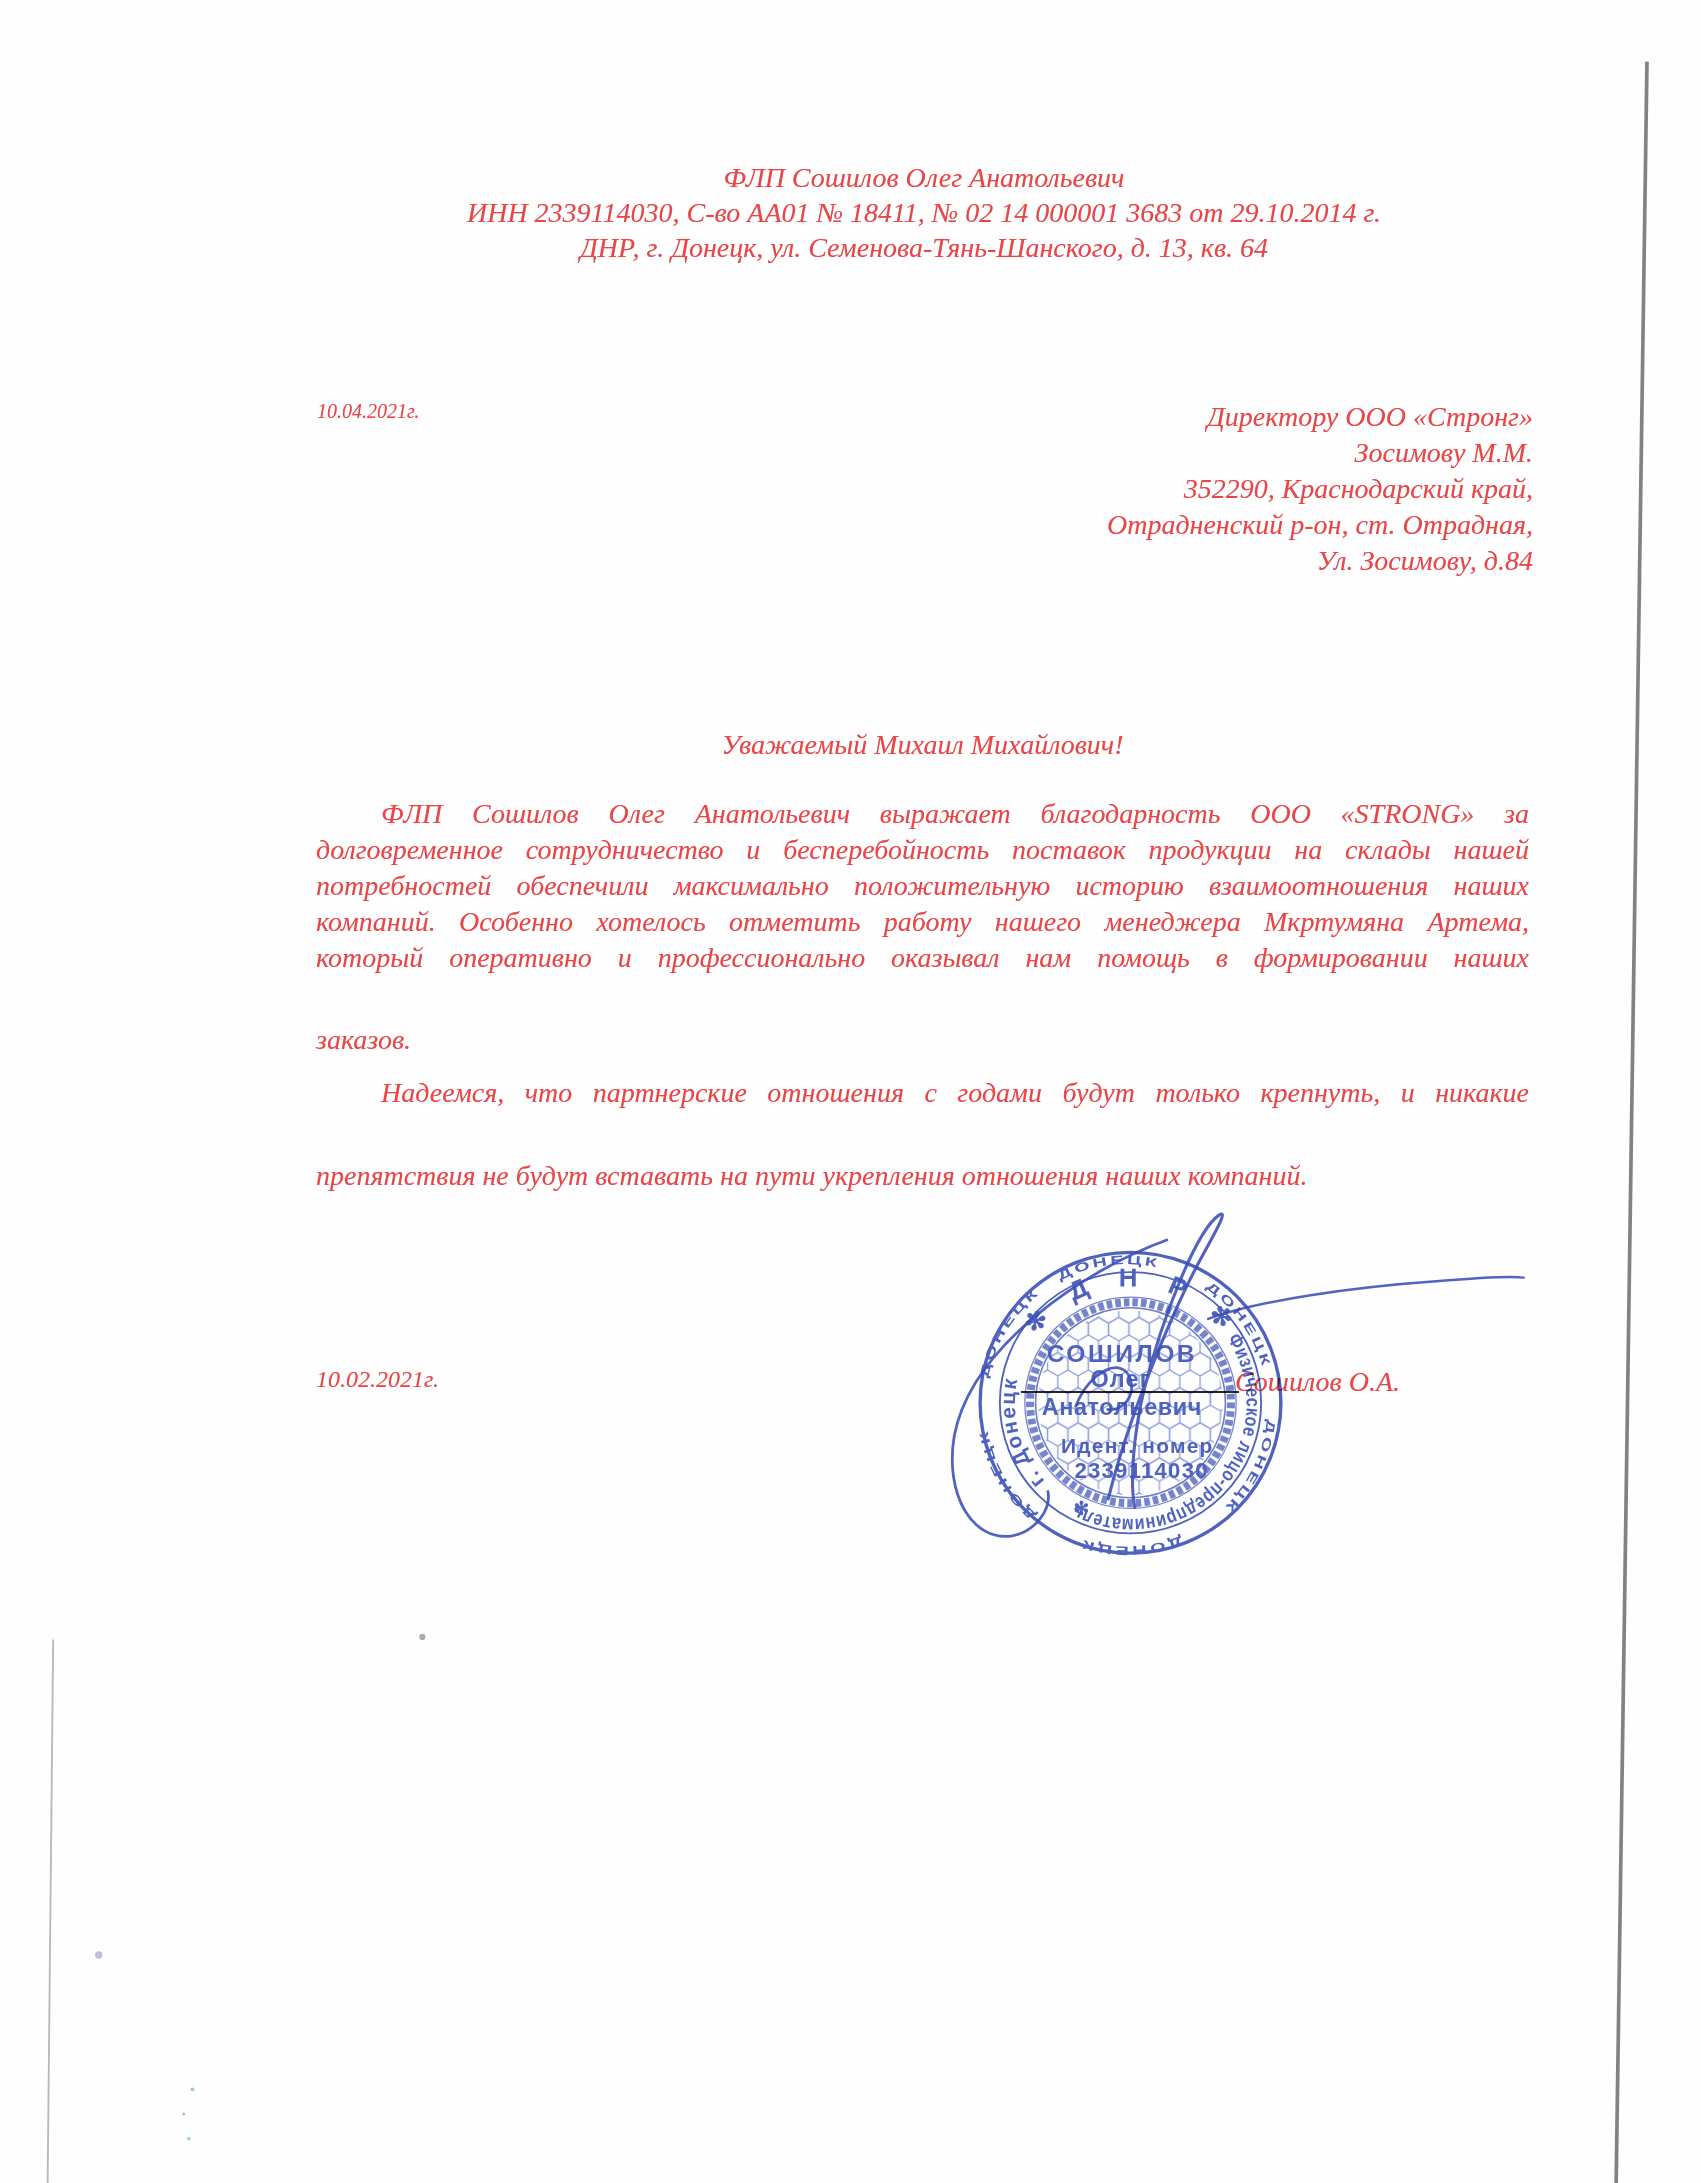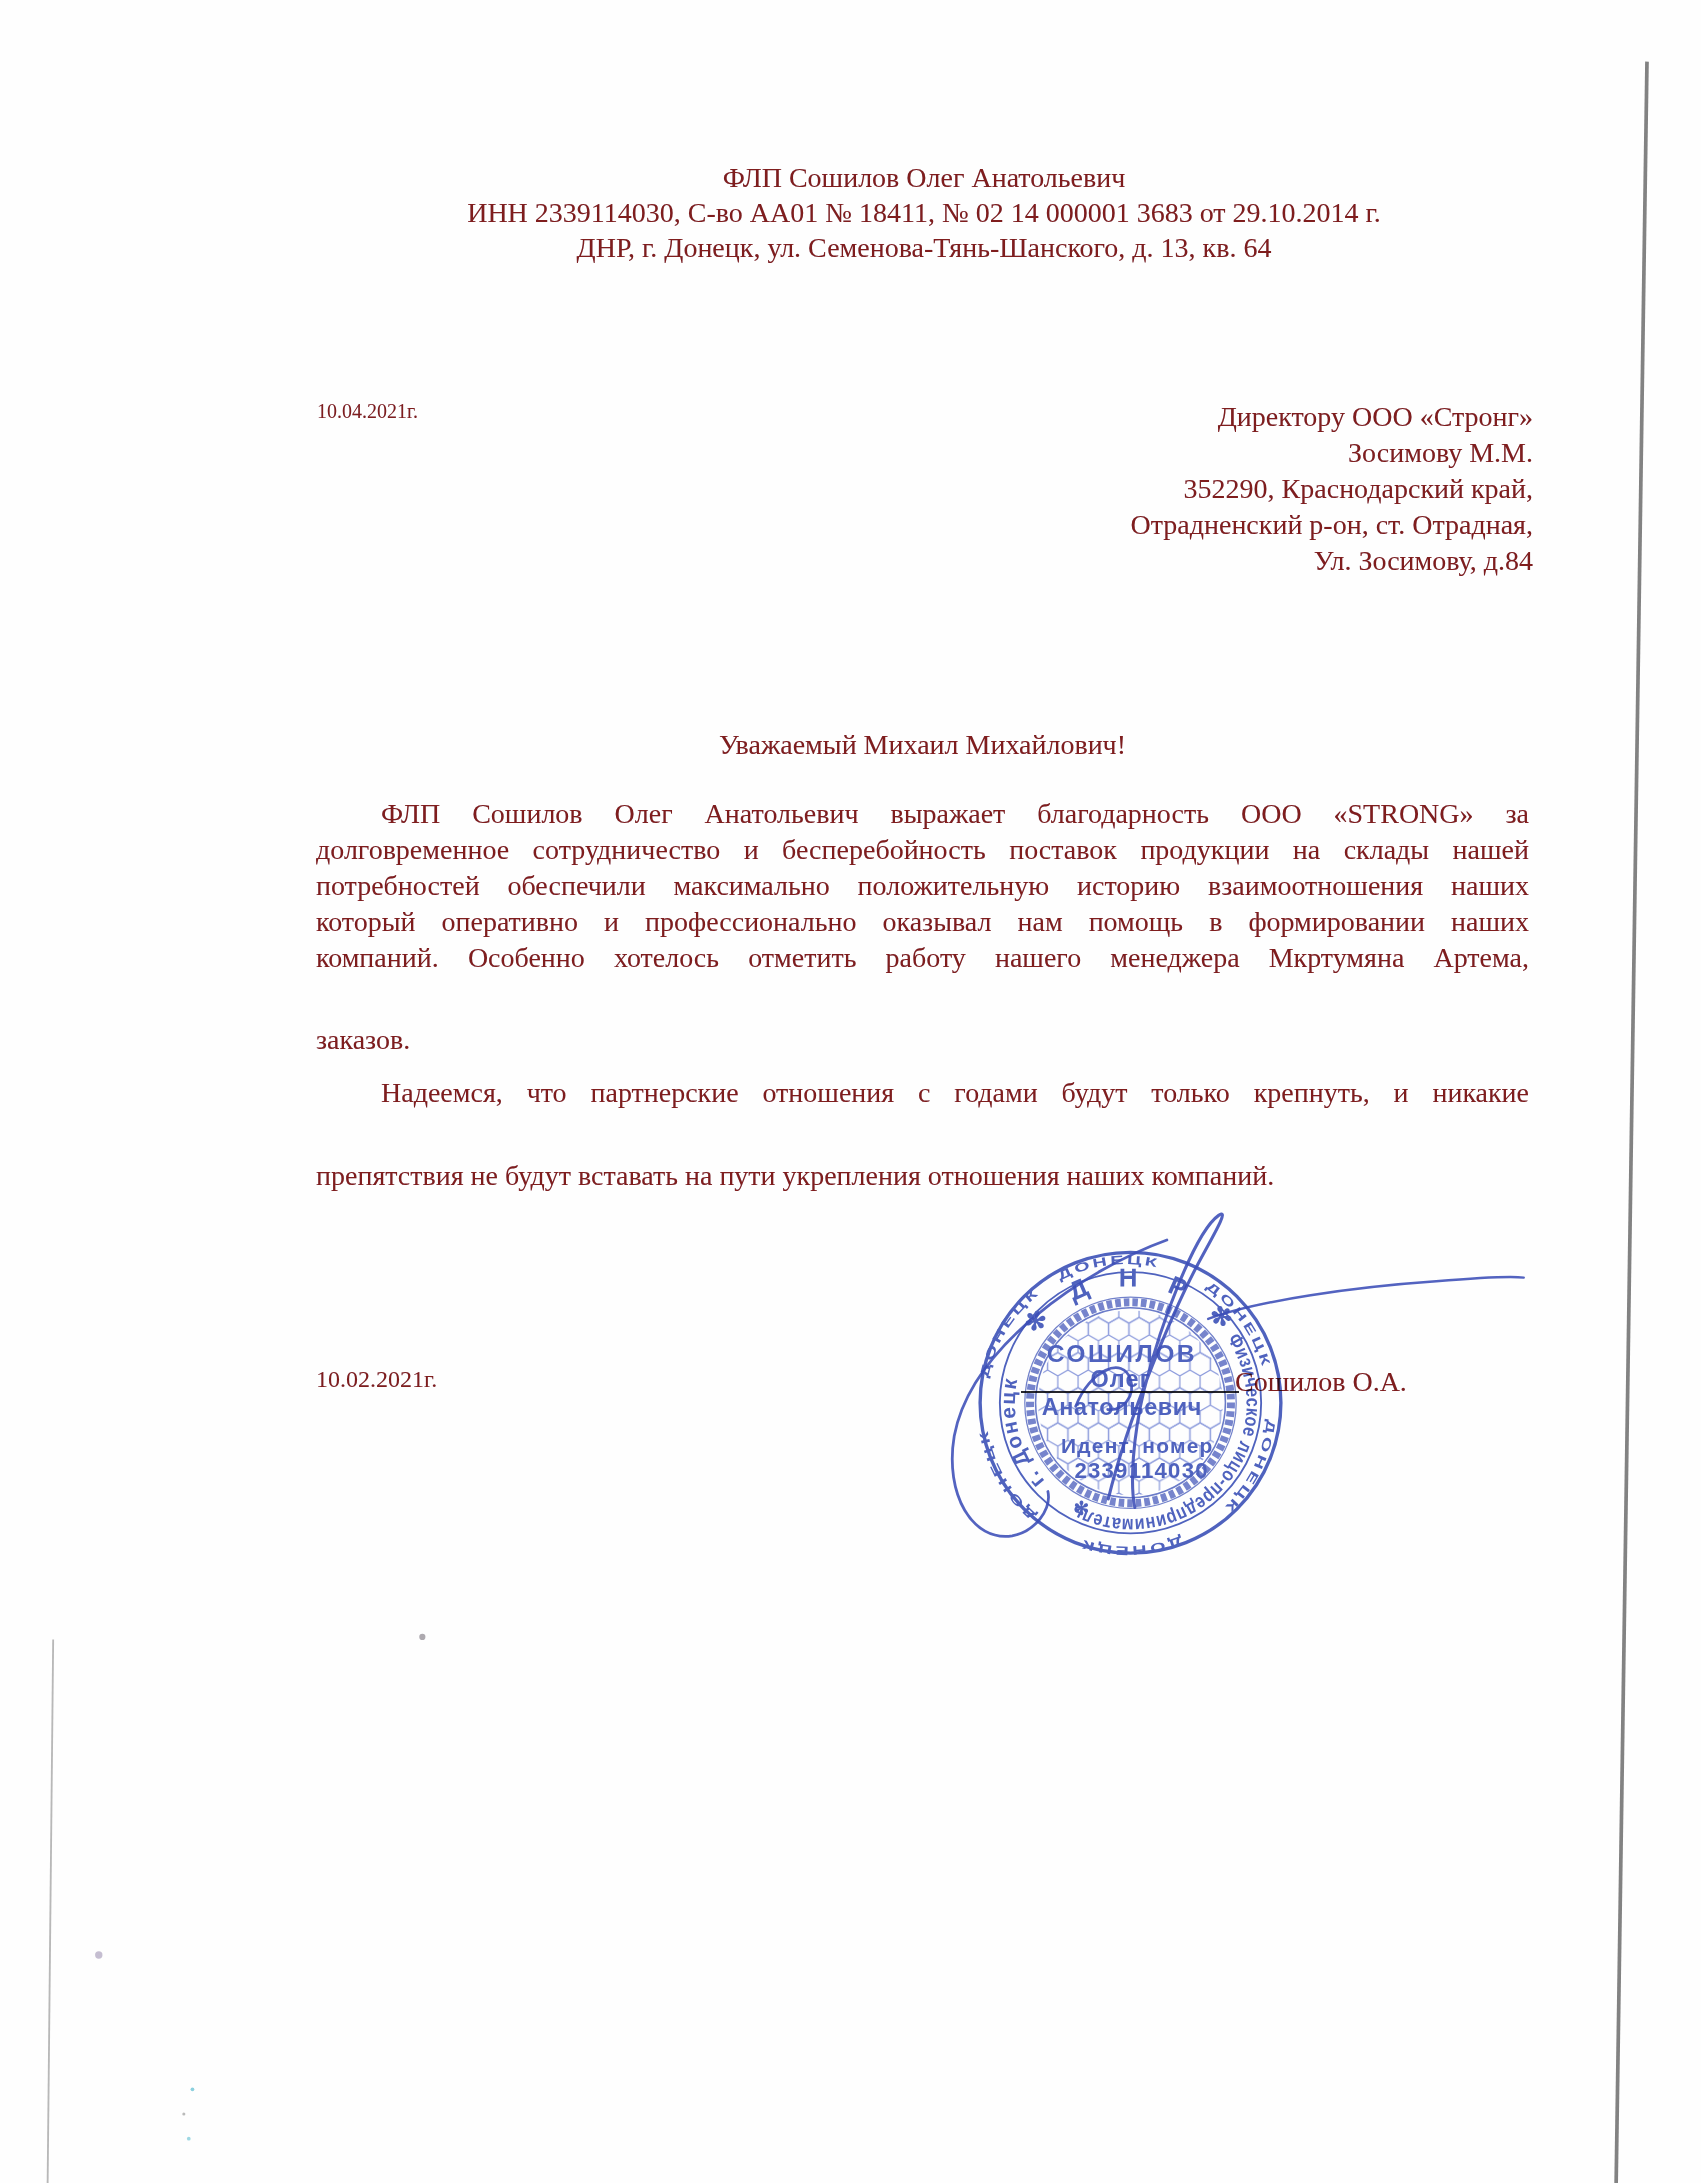--- a/index.html
+++ b/index.html
@@ -1,21 +1,21 @@
 <!DOCTYPE html>
 <html style="font-size:10px"><head>
 <meta charset="utf-8">
 <style>
   html,body{margin:0;padding:0;}
   body{
     width:1702px;height:2183px;position:relative;background:#fefefe;
     font-family:"Liberation Serif", serif;color:#23232b;overflow:hidden;
   }
   .abs{position:absolute;}
-  .typed{color:#7f1d1d;text-shadow:0 0 0.6px rgba(70,70,130,.28);}
+  .typed{color:#ef4444;text-shadow:0 0 0.6px rgba(70,70,130,.28);font-style:italic;}
   .header-block{left:316px;top:160px;width:1216px;text-align:center;font-size:28px;line-height:35px;}
   .date-top{left:317px;top:393px;font-size:20px;line-height:36px;}
   .recipient-block{right:169px;top:399px;text-align:right;font-size:28px;line-height:36px;}
   .salutation{left:316px;top:727px;width:1213px;text-align:center;font-size:28px;line-height:36px;}
   .para{left:316px;width:1213px;font-size:28px;}
   .p1{top:796px;line-height:36px;}
   .p2{top:1074px;line-height:37px;}
   .pline{text-align:justify;text-align-last:justify;}
   .pline.first{padding-left:65px;}
   .pline.last{text-align-last:left;margin-top:46px;}
@@ -43,22 +43,22 @@
   <div>Отрадненский р-он, ст. Отрадная,</div>
   <div>Ул. Зосимову, д.84</div>
 </div>
 
 <div class="abs typed salutation">Уважаемый Михаил Михайлович!</div>
 
 <div class="abs typed para p1">
   <div class="pline first">ФЛП Сошилов Олег Анатольевич выражает благодарность ООО «STRONG» за</div>
   <div class="pline">долговременное сотрудничество и бесперебойность поставок продукции на склады нашей</div>
   <div class="pline">потребностей обеспечили максимально положительную историю взаимоотношения наших</div>
+  <div class="pline">компаний. Особенно хотелось отметить работу нашего менеджера Мкртумяна Артема,</div>
   <div class="pline">который оперативно и профессионально оказывал нам помощь в формировании наших</div>
-  <div class="pline">компаний. Особенно хотелось отметить работу нашего менеджера Мкртумяна Артема,</div>
   <div class="pline last">заказов.</div>
 </div>
 
 <div class="abs typed para p2">
   <div class="pline first">Надеемся, что партнерские отношения с годами будут только крепнуть, и никакие</div>
   <div class="pline last">препятствия не будут вставать на пути укрепления отношения наших компаний.</div>
 </div>
 
 <div class="abs typed date-bottom">10.02.2021г.</div>
 

